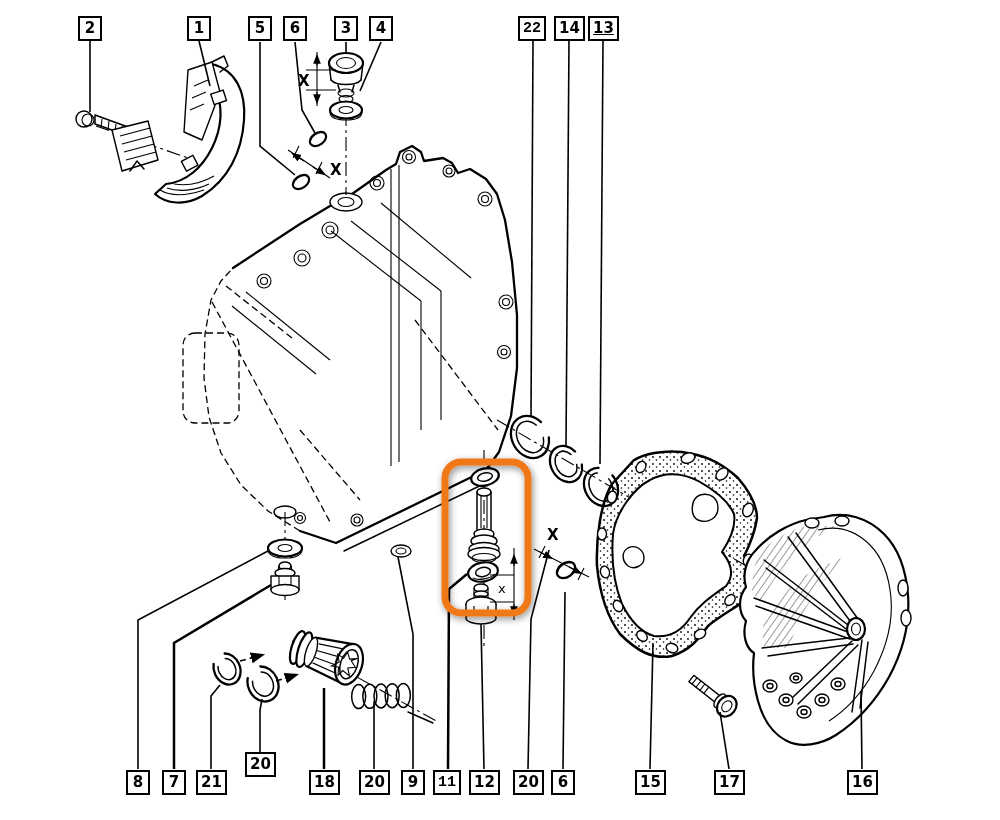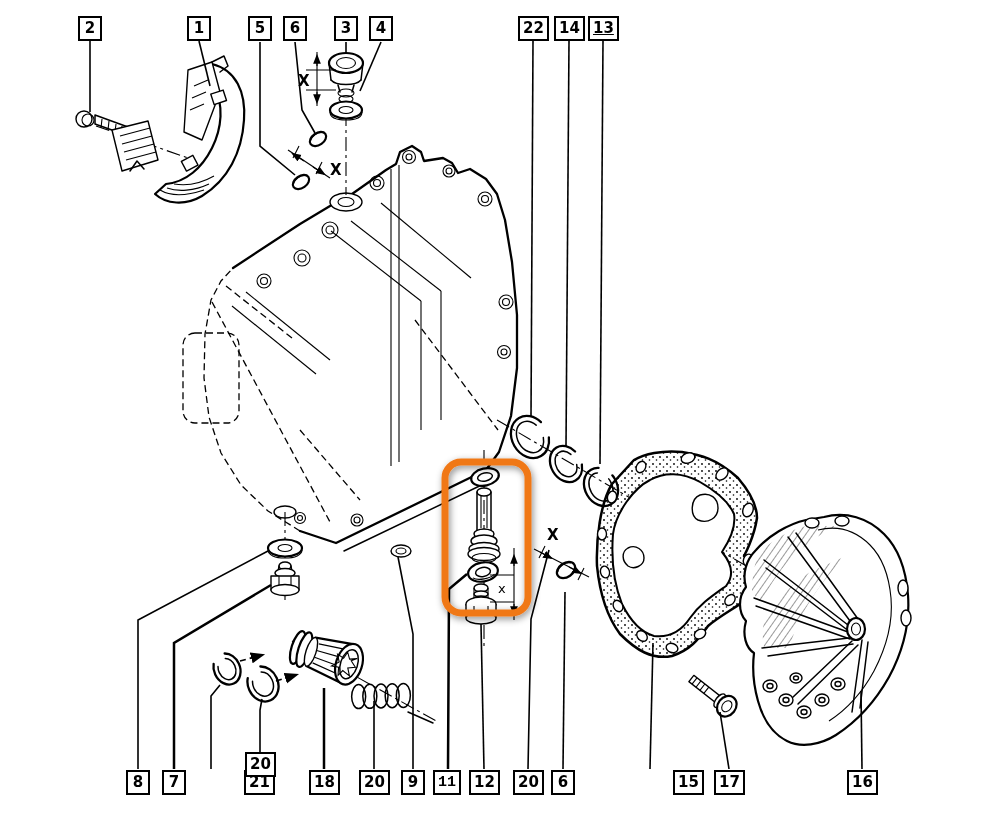--- a/index.html
+++ b/index.html
@@ -381,32 +381,32 @@
 
   <rect x="445" y="462" width="83" height="151" rx="16" fill="none" stroke-width="7" filter="url(#softsh)" stroke="#f07818"></rect>
 </svg>
 
 <div class="callout" style="left:78px;top:16px;">2</div>
 <div class="callout" style="left:187px;top:16px;">1</div>
 <div class="callout" style="left:248px;top:16px;">5</div>
 <div class="callout" style="left:283px;top:16px;">6</div>
 <div class="callout" style="left:334px;top:16px;">3</div>
 <div class="callout" style="left:369px;top:16px;">4</div>
-<div class="callout" style="left:518px;top:16px;">22</div>
+<div class="callout" style="left:518px;top:16px;font-family:Liberation Mono, monospace;">22</div>
 <div class="callout" style="left:554px;top:16px;">14</div>
 <div class="callout" style="left:588px;top:16px;text-decoration:underline;">13</div>
 
 <div class="callout" style="left:126px;top:770px;">8</div>
 <div class="callout" style="left:162px;top:770px;">7</div>
-<div class="callout" style="left:196px;top:770px;margin-left:48px;">21</div>
+<div class="callout" style="left:196px;top:770px;">21</div>
 <div class="callout" style="left:245px;top:752px;">20</div>
 <div class="callout" style="left:309px;top:770px;">18</div>
 <div class="callout" style="left:359px;top:770px;">20</div>
 <div class="callout" style="left:401px;top:770px;">9</div>
 <div class="callout" style="left:433px;top:770px;font-family:Liberation Mono, monospace;">11</div>
 <div class="callout" style="left:469px;top:770px;">12</div>
 <div class="callout" style="left:513px;top:770px;">20</div>
 <div class="callout" style="left:551px;top:770px;">6</div>
-<div class="callout" style="left:635px;top:770px;margin-left:38px;">15</div>
+<div class="callout" style="left:635px;top:770px;">15</div>
 <div class="callout" style="left:714px;top:770px;text-align:right;">17</div>
 <div class="callout" style="left:847px;top:770px;">16</div>
 
 </div>
 
 </body></html>

